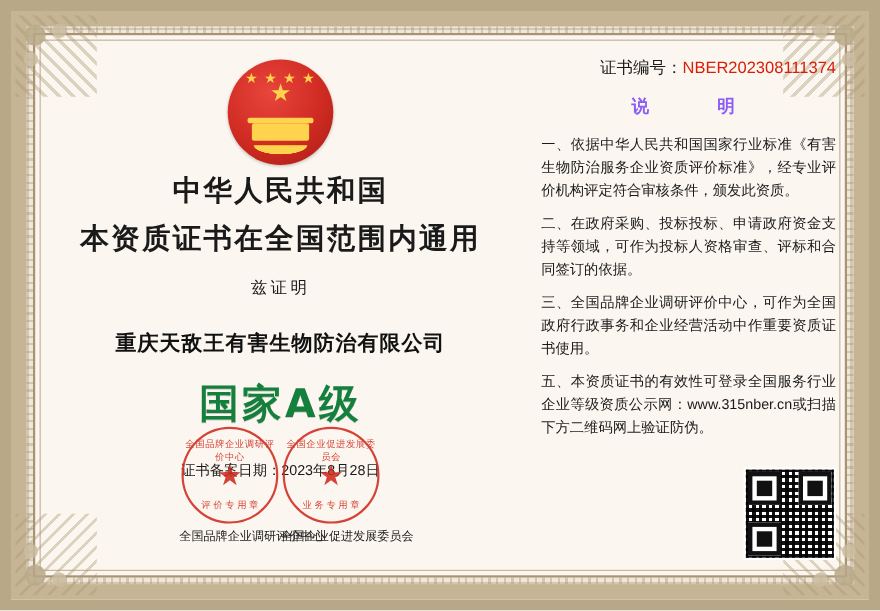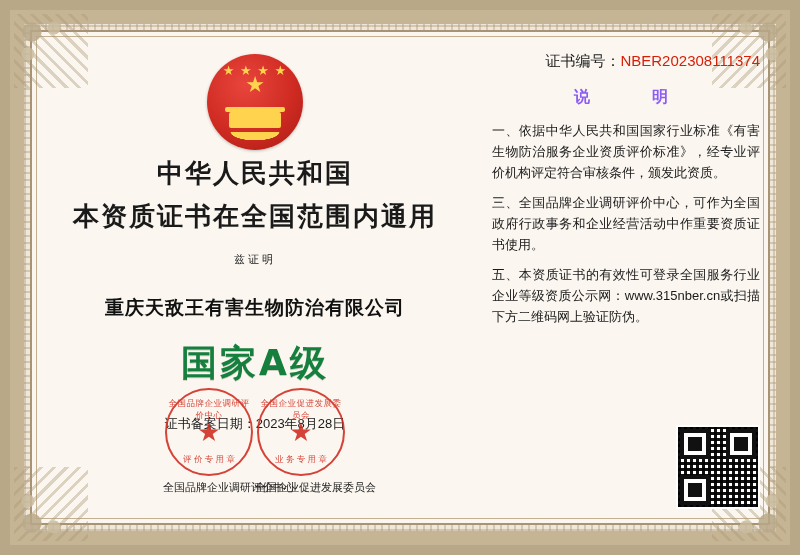--- a/index.html
+++ b/index.html
@@ -91,21 +91,21 @@
     width:70px;height:12px;
     background:
       radial-gradient(ellipse at 50% 0,#ffd34d 0 48%,transparent 50%);
   }
   .title1,.title2{
     color:#1a1a1a;font-weight:bold;letter-spacing:2px;
     font-family:"DejaVu Sans","Liberation Sans",sans-serif;
   }
   .title1{font-size:26px;margin-top:6px;}
   .title2{font-size:26px;margin-top:8px;}
-  .zizhengming{font-size:11px;color:#1a1a1a;margin-top:18px;letter-spacing:3px;}
+  .zizhengming{font-size:15px;color:#1a1a1a;margin-top:18px;letter-spacing:3px;}
   .company{font-size:19px;color:#111;margin-top:28px;font-weight:bold;letter-spacing:1px;}
   .grade{
     margin-top:18px;font-size:36px;font-weight:bold;color:#15803d;
     letter-spacing:3px;
     text-shadow:0 1px 0 rgba(0,0,0,.18);
     font-family:"DejaVu Sans","Liberation Sans",sans-serif;
   }
   .dates{margin-top:26px;font-size:13px;color:#1a1a1a;line-height:20px;text-align:center;}
   .dates .row{display:block;}
   .dates .lab{display:inline-block;}
@@ -229,20 +229,21 @@
     </div>
 
     <div class="right">
       <div class="certno">
         <span>证书编号：</span><span class="val">NBER202308111374</span>
       </div>
 
       <div class="shuoming">说　　明</div>
 
       <div class="para">一、依据中华人民共和国国家行业标准《有害生物防治服务企业资质评价标准》，经专业评价机构评定符合审核条件，颁发此资质。</div>
+      <div class="para">二、在政府采购、投标投标、申请政府资金支持等领域，可作为投标人资格审查、评标和合同签订的依据。</div>
       <div class="para">三、全国品牌企业调研评价中心，可作为全国政府行政事务和企业经营活动中作重要资质证书使用。</div>
       <div class="para">五、本资质证书的有效性可登录全国服务行业企业等级资质公示网：www.315nber.cn或扫描下方二维码网上验证防伪。</div>
 
       <div class="qr">
         <div class="m">
           <span class="eye e1"></span>
           <span class="eye e2"></span>
           <span class="eye e3"></span>
         </div>
       </div>

